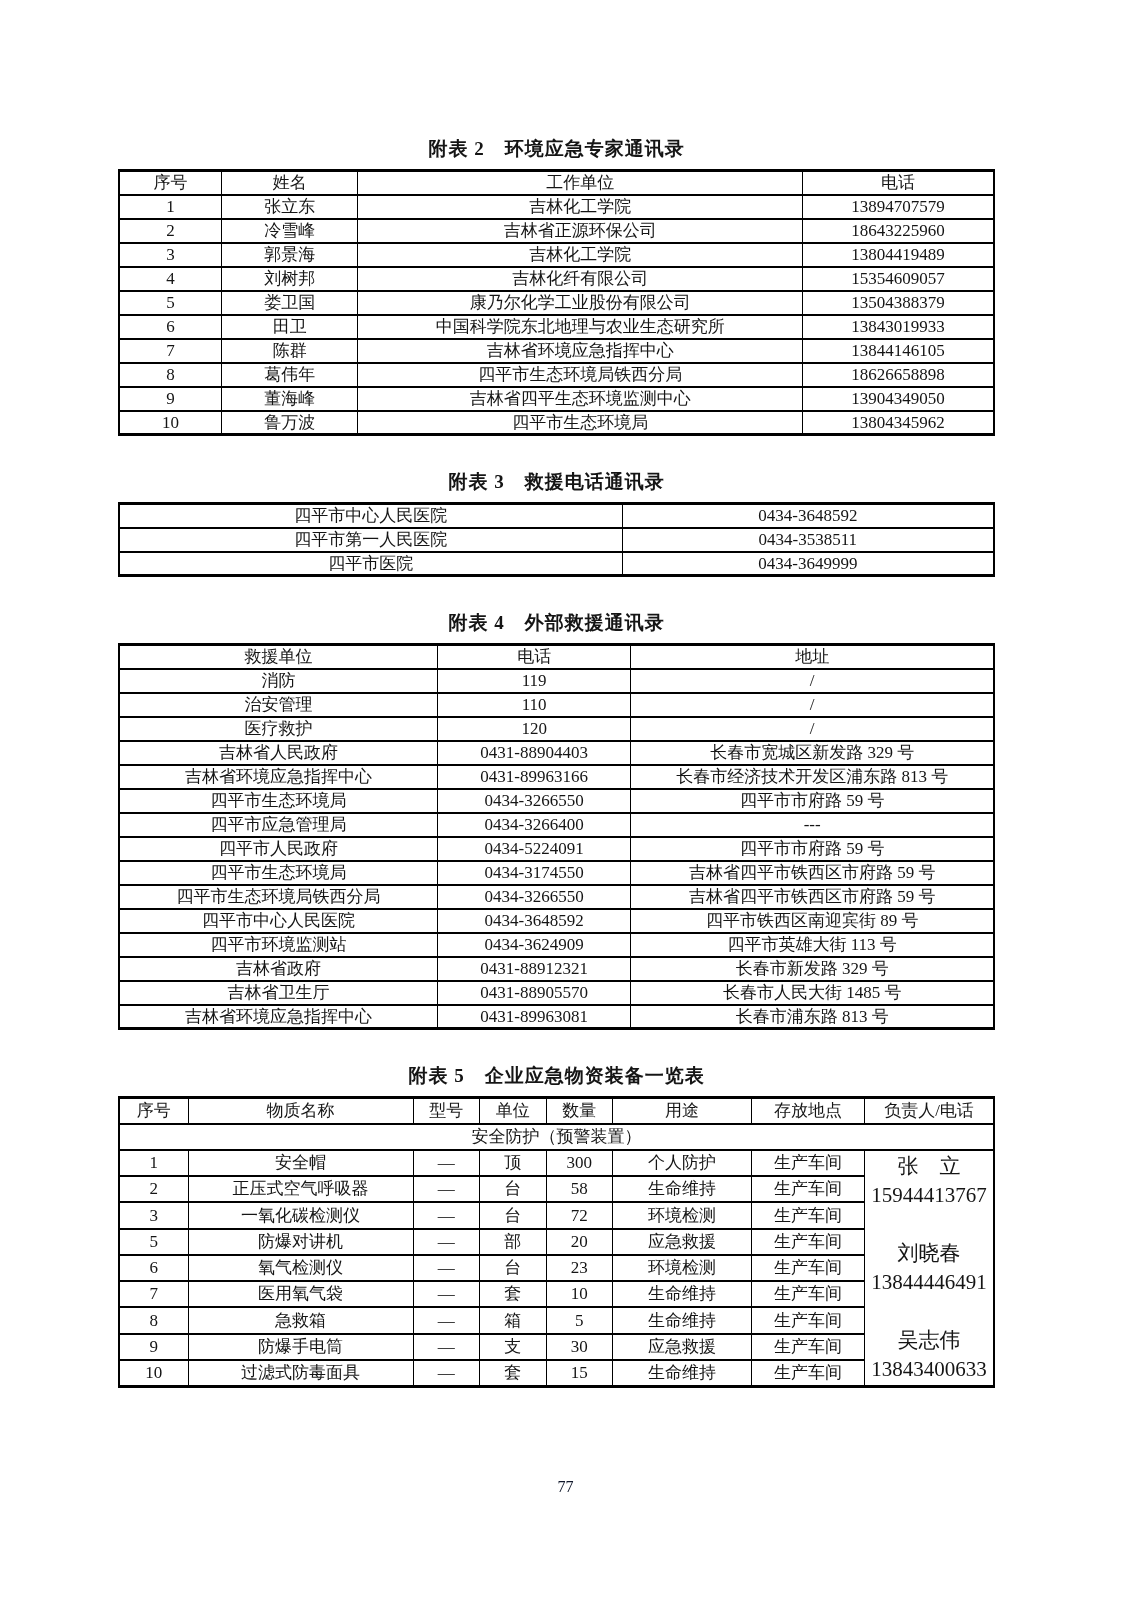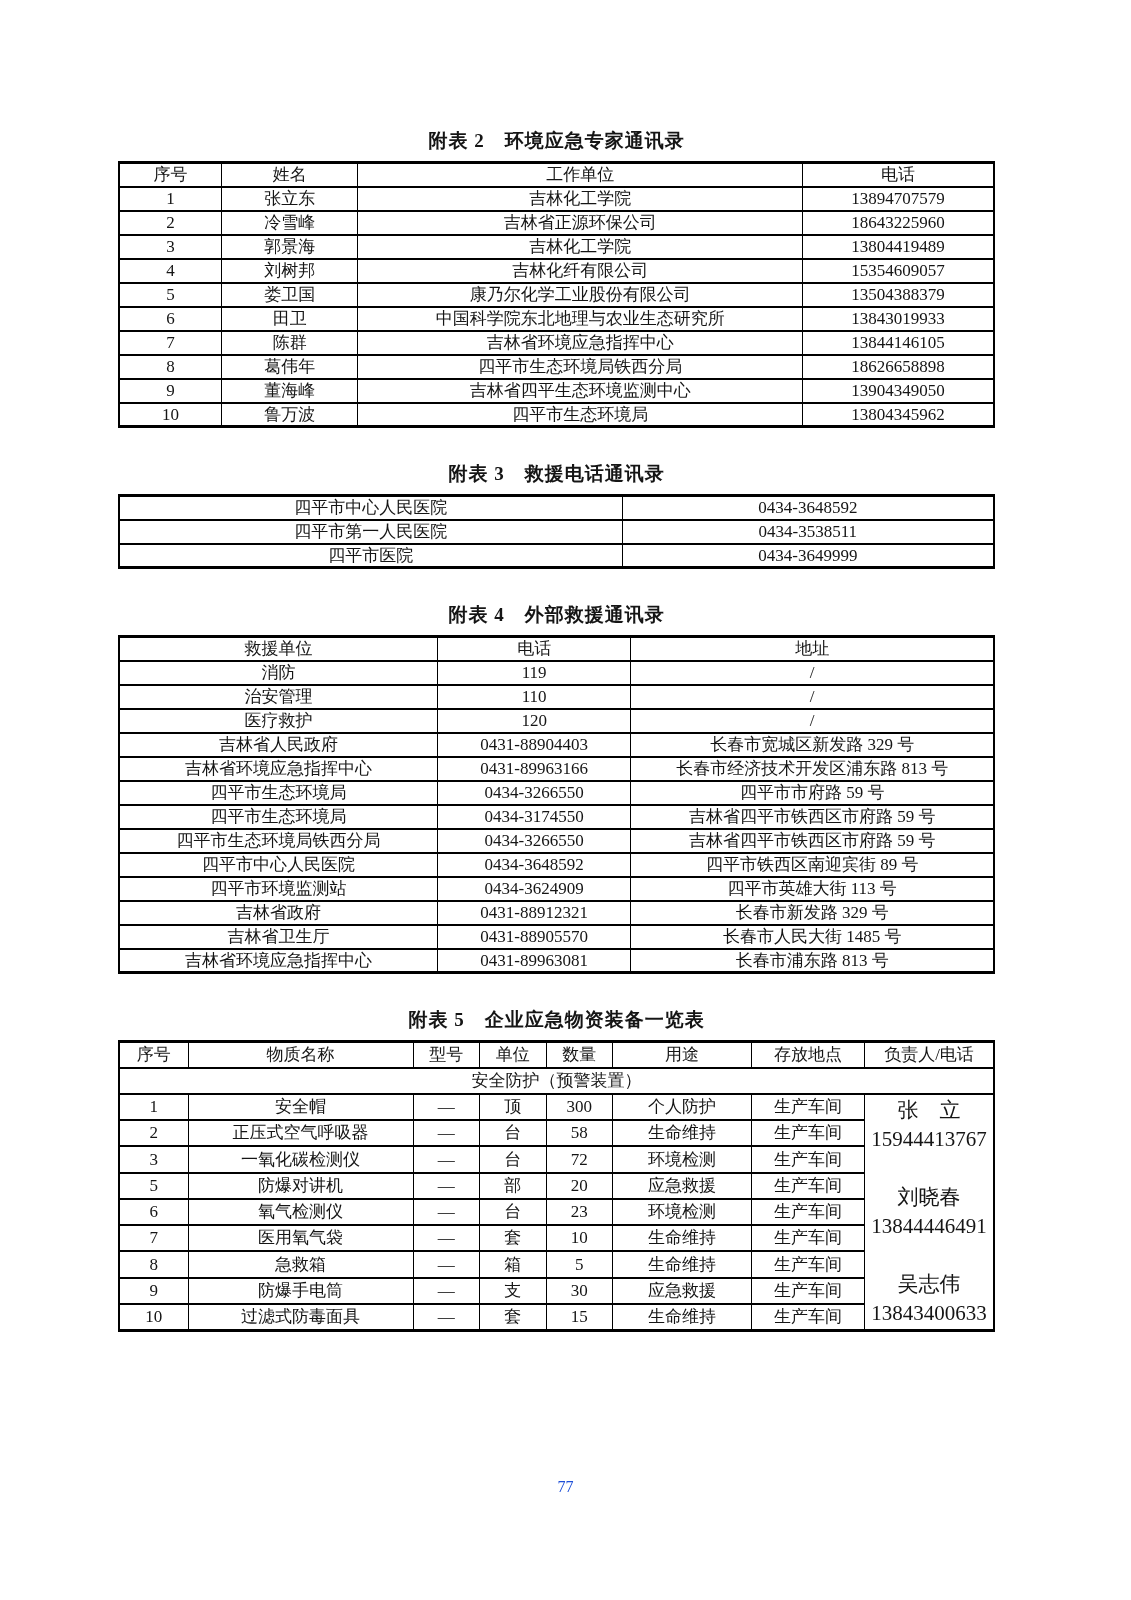--- a/index.html
+++ b/index.html
@@ -15,21 +15,21 @@
     width: 1131px; height: 1600px;
     overflow: hidden;
   }
   .doc {
     position: absolute;
     left: 118px; top: 128px;
     width: 877px;
   }
   .tbl-section { margin-bottom: 33px; }
   .tbl-title {
-    margin: 0 0 7px 0;
+    margin: 8px 0 7px 0;
     font-size: 19px;
     font-weight: bold;
     text-align: center;
     letter-spacing: 1px;
   }
   table.tbl {
     width: 100%;
     border-collapse: collapse;
     table-layout: fixed;
     border-top: 3px solid #000;
@@ -65,21 +65,21 @@
     font-size: 21px;
     text-align: center;
     overflow: hidden;
   }
   .page-number {
     position: absolute;
     left: 0; right: 0;
     top: 1478px;
     text-align: center;
     font-size: 16px;
-    color: #1d4ed8;
+    color: #0f172a;
   }
 </style>
 </head>
 <body>
 
 <div class="page">
   <div class="doc">
 
     <section class="tbl-section">
       <h3 class="tbl-title">附表 2　环境应急专家通讯录</h3>
@@ -224,20 +224,30 @@
               <td>长春市宽城区新发路 329 号</td>
             </tr>
             <tr>
               <td>吉林省环境应急指挥中心</td>
               <td>0431-89963166</td>
               <td>长春市经济技术开发区浦东路 813 号</td>
             </tr>
             <tr>
               <td>四平市生态环境局</td>
               <td>0434-3266550</td>
+              <td>四平市市府路 59 号</td>
+            </tr>
+            <tr>
+              <td>四平市应急管理局</td>
+              <td>0434-3266400</td>
+              <td>---</td>
+            </tr>
+            <tr>
+              <td>四平市人民政府</td>
+              <td>0434-5224091</td>
               <td>四平市市府路 59 号</td>
             </tr>
             <tr>
               <td>四平市生态环境局</td>
               <td>0434-3174550</td>
               <td>吉林省四平市铁西区市府路 59 号</td>
             </tr>
             <tr>
               <td>四平市生态环境局铁西分局</td>
               <td>0434-3266550</td>

